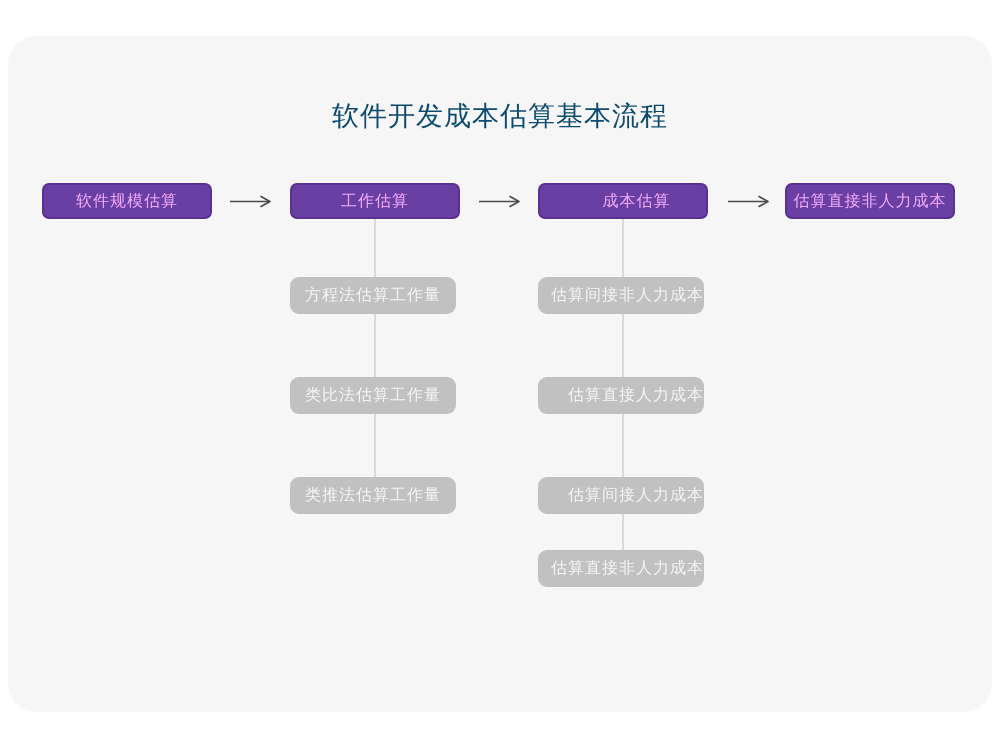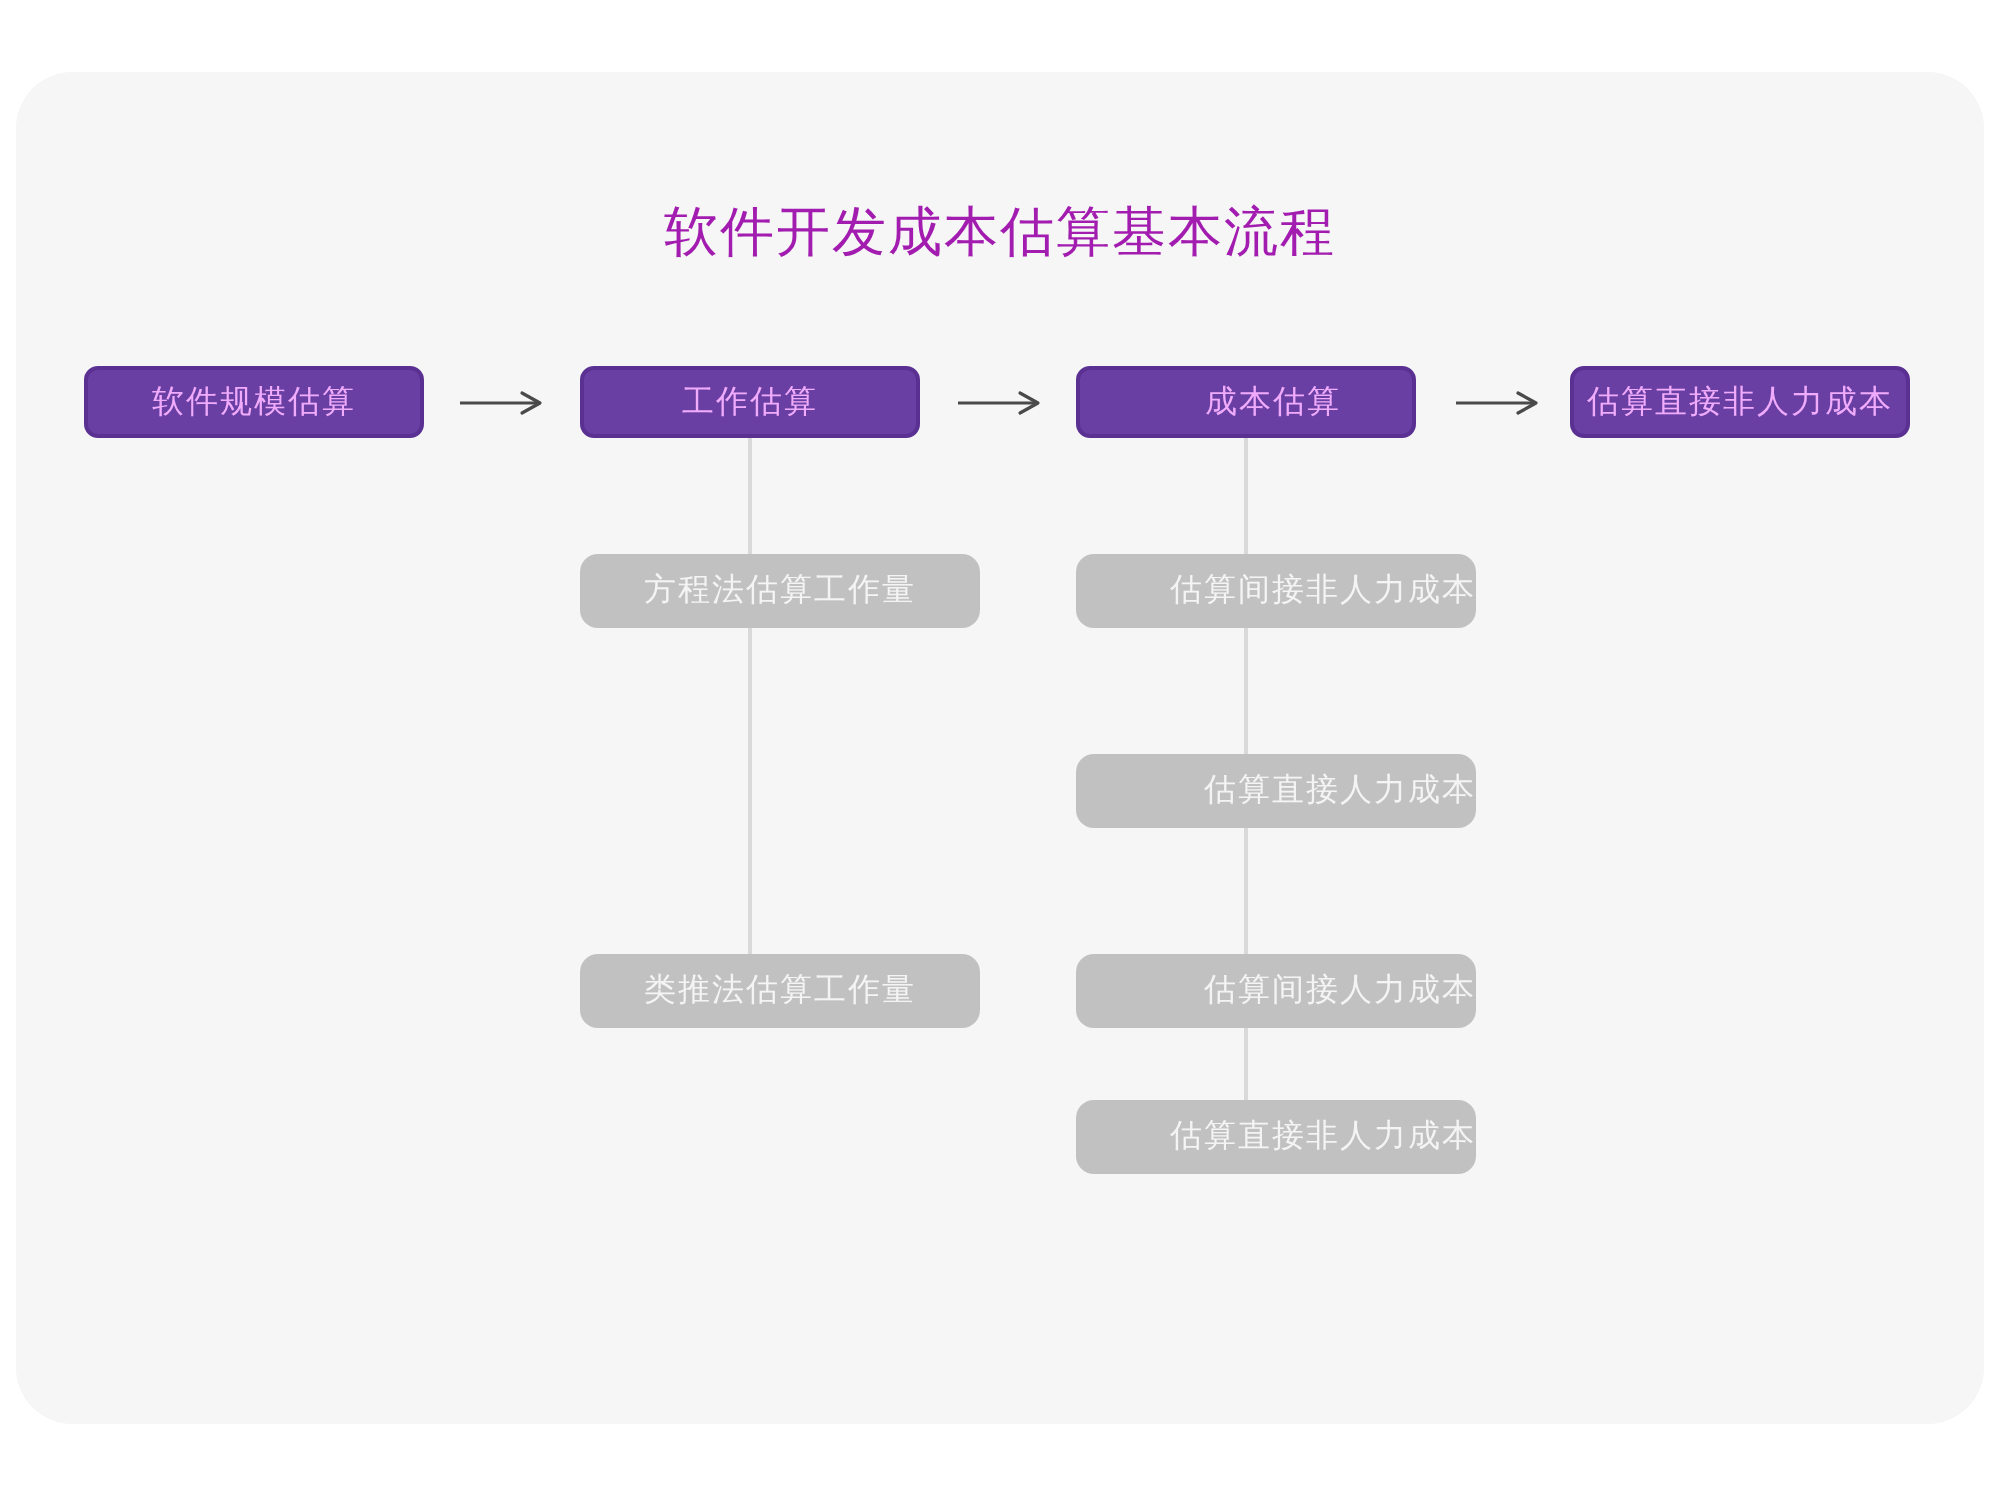--- a/index.html
+++ b/index.html
@@ -27,21 +27,21 @@
   }
   .diagram-title {
     position: absolute;
     left: 0;
     top: 62px;
     width: 984px;
     text-align: center;
     font-size: 27px;
     font-weight: 400;
     letter-spacing: 1px;
-    color: #a21caf;
+    color: #0c4a6e;
   }
   .stage-box {
     position: absolute;
     width: 170px;
     height: 36px;
     top: 147px;
     box-sizing: border-box;
     background: #6a3fa3;
     border: 2px solid #5a3193;
     border-radius: 7px;
@@ -70,21 +70,21 @@
   .connector {
     position: absolute;
     width: 2px;
     background: #d9d9d9;
     z-index: 1;
   }
   .connector-work { left: 366px; top: 183px; height: 258px; }
   .connector-cost { left: 614px; top: 183px; height: 358px; }
   .sub-box {
     position: absolute;
-    width: 200px;
+    width: 166px;
     height: 37px;
     box-sizing: border-box;
     background: #c1c1c1;
     border-radius: 9px;
     display: flex;
     align-items: center;
     justify-content: center;
     font-size: 16px;
     color: #f4f4f4;
     letter-spacing: 1px;
@@ -142,20 +142,23 @@
       </svg>
     </div>
 
     <div class="stage-box stage-4">
       <span>估算直接非人力成本</span>
     </div>
 
     <div class="sub-box col-work row-1">
       <span>方程法估算工作量</span>
     </div>
+    <div class="sub-box col-work row-2">
+      <span>类比法估算工作量</span>
+    </div>
     <div class="sub-box col-work row-3">
       <span>类推法估算工作量</span>
     </div>
 
     <div class="sub-box col-cost row-1">
       <span>估算间接非人力成本</span>
     </div>
     <div class="sub-box col-cost row-2">
       <span>估算直接人力成本</span>
     </div>

